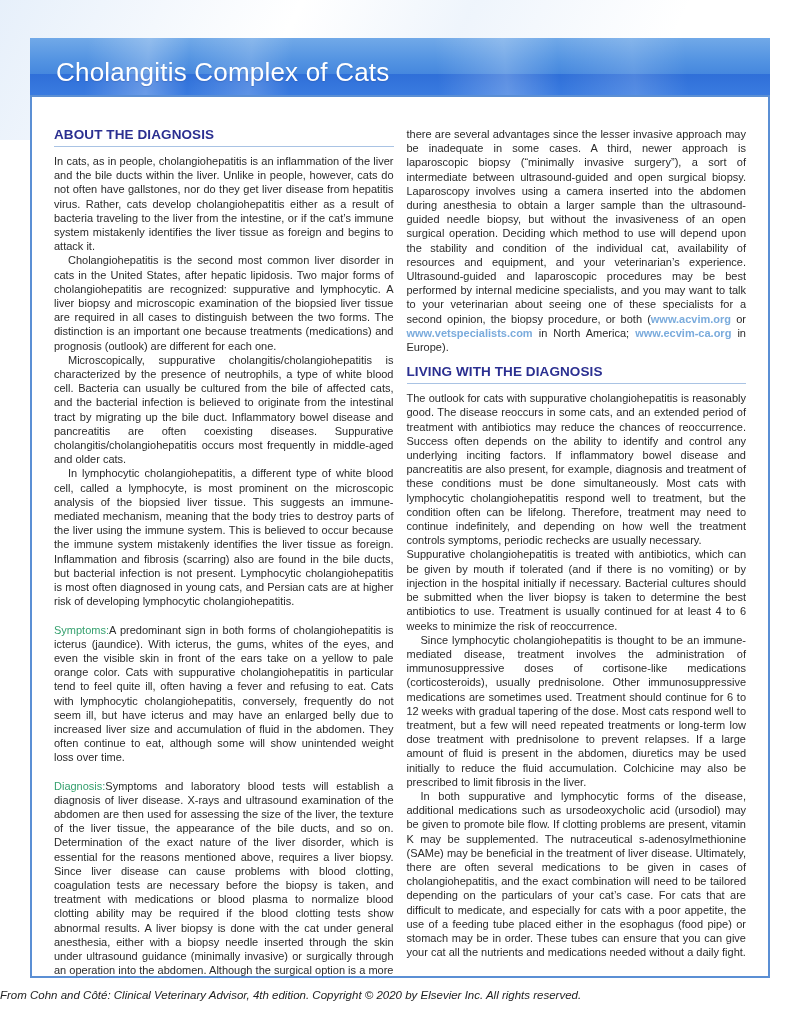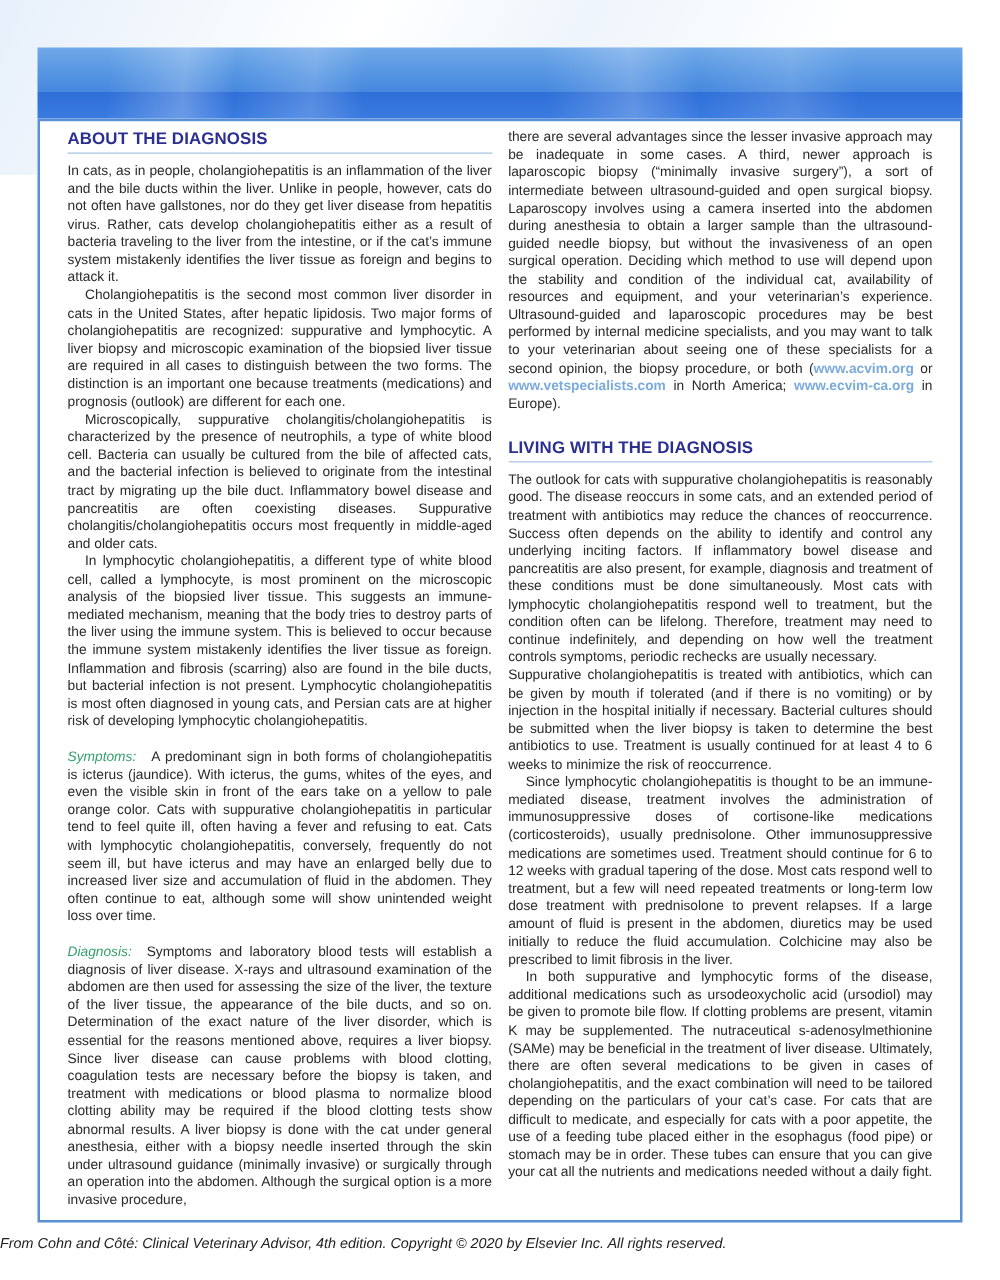--- a/index.html
+++ b/index.html
@@ -39,61 +39,62 @@
     font-size: 26px; font-weight: 400; color: #ffffff;
     letter-spacing: 0.2px;
     text-shadow: 0 1px 1px rgba(40,80,160,0.35);
   }
 
   
   .content {
     position: absolute; left: 30px; top: 95px; width: 740px; height: 883px;
     border: 2px solid #5b8fd4;
     background: #ffffff;
-    padding: 6px 22px 10px 22px;
+    padding: 30px 22px 10px 22px;
     display: flex; gap: 13px;
     overflow: hidden;
   }
   .col { flex: 1 1 0; min-width: 0; }
 
   h2.section-heading {
     font-size: 13.5px; font-weight: 700; color: #2b2f90;
     letter-spacing: 0.1px;
     padding-bottom: 4px; margin-bottom: 7px;
     border-bottom: 1px solid #a9c3e4;
   }
   .col p {
     font-size: 11px; line-height: 14.2px;
     text-align: justify;
     color: #2a2a2a;
   }
   p.indent { text-indent: 14px; }
   .block-gap { margin-top: 14px; }
-  .heading-gap { margin-top: 20px; }
+  .heading-gap { margin-top: 10px; }
 
   .topic-label {
-    font-style: italic; color: #35a06e; margin-right: 12px;
+    color: #35a06e; margin-right: 0;
   }
   .link { color: #7aabdc; font-weight: bold; }
 
   
   .footer {
     position: absolute; left: 0; top: 989px; width: 796px;
     text-align: left;
     font-style: italic; font-size: 11.5px; color: #222222;
   }
 </style>
 </head>
 <body>
 
 <div class="page-wash"></div>
 
 <div class="banner">
   <div class="swirl1"></div>
   <div class="swirl2"></div>
+  <div class="banner-title">Cholangitis Complex of Cats</div>
 </div>
 
 <div class="content">
 
   <div class="col">
     <h2 class="section-heading">ABOUT THE DIAGNOSIS</h2>
     <p>In cats, as in people, cholangiohepatitis is an inflammation of the liver and the bile ducts within the liver. Unlike in people, however, cats do not often have gallstones, nor do they get liver disease from hepatitis virus. Rather, cats develop cholangiohepatitis either as a result of bacteria traveling to the liver from the intestine, or if the cat’s immune system mistakenly identifies the liver tissue as foreign and begins to attack it.</p>
     <p class="indent">Cholangiohepatitis is the second most common liver disorder in cats in the United States, after hepatic lipidosis. Two major forms of cholangiohepatitis are recognized: suppurative and lymphocytic. A liver biopsy and microscopic examination of the biopsied liver tissue are required in all cases to distinguish between the two forms. The distinction is an important one because treatments (medications) and prognosis (outlook) are different for each one.</p>
     <p class="indent">Microscopically, suppurative cholangitis/cholangiohepatitis is characterized by the presence of neutrophils, a type of white blood cell. Bacteria can usually be cultured from the bile of affected cats, and the bacterial infection is believed to originate from the intestinal tract by migrating up the bile duct. Inflammatory bowel disease and pancreatitis are often coexisting diseases. Suppurative cholangitis/cholangiohepatitis occurs most frequently in middle-aged and older cats.</p>
     <p class="indent">In lymphocytic cholangiohepatitis, a different type of white blood cell, called a lymphocyte, is most prominent on the microscopic analysis of the biopsied liver tissue. This suggests an immune-mediated mechanism, meaning that the body tries to destroy parts of the liver using the immune system. This is believed to occur because the immune system mistakenly identifies the liver tissue as foreign. Inflammation and fibrosis (scarring) also are found in the bile ducts, but bacterial infection is not present. Lymphocytic cholangiohepatitis is most often diagnosed in young cats, and Persian cats are at higher risk of developing lymphocytic cholangiohepatitis.</p>

